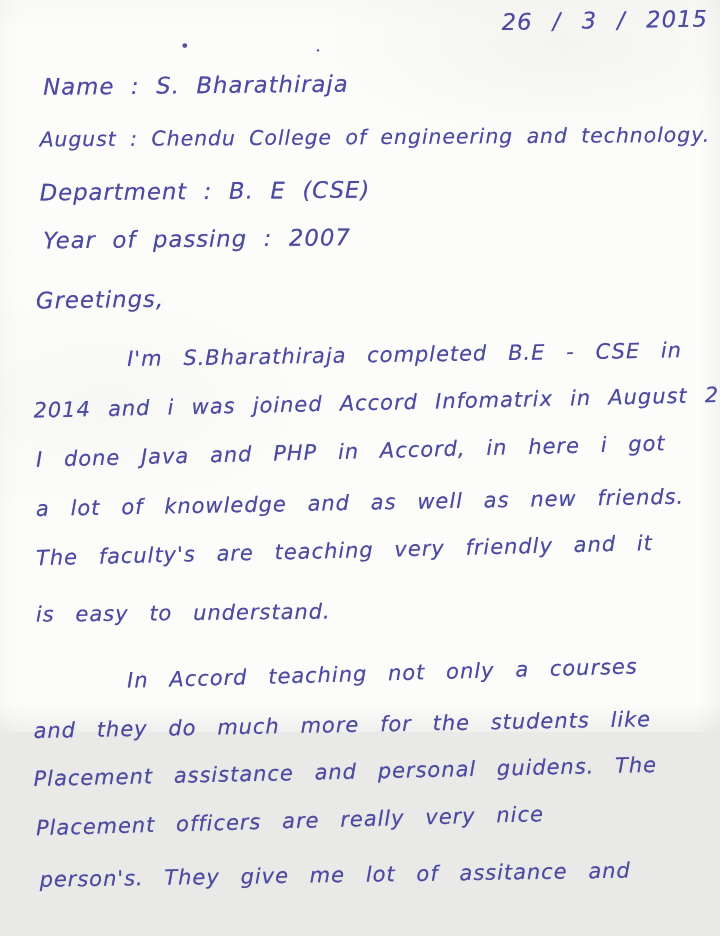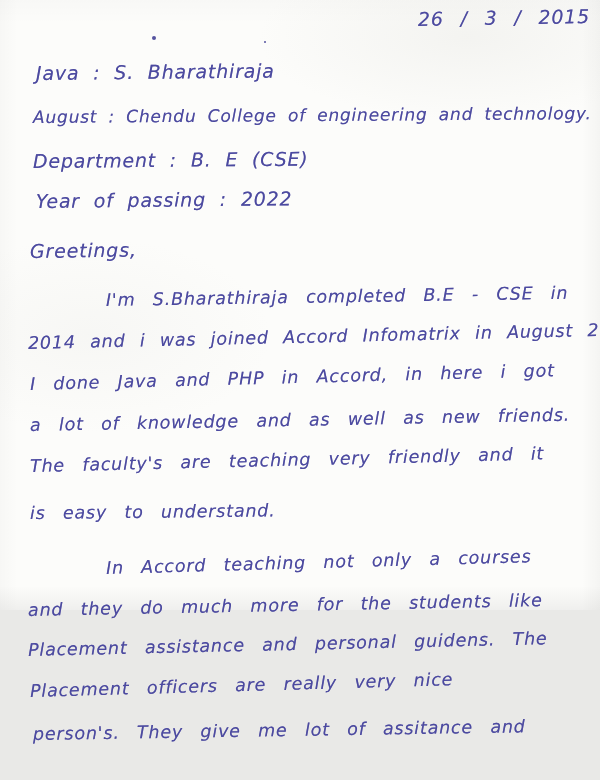--- a/index.html
+++ b/index.html
@@ -48,37 +48,37 @@
 <body>
 
 <div class="paper">
 
   <div class="line date" style="top:8px; left:418px; transform:rotate(-1deg);">26 / 3 / 2015</div>
 
   <div class="speck" style="top:36px; left:152px; width:4px; height:4px;"></div>
   <div class="speck" style="top:41px; left:264px; width:2px; height:2px;"></div>
 
   <div class="line meta" style="top:62px; left:36px; transform:rotate(-0.6deg);">
-    <span>Java :</span>
+    <span>Name :</span>
     <span>S. Bharathiraja</span>
   </div>
 
   <div class="line meta meta-long" style="top:107px; left:33px; transform:rotate(-0.4deg);">
     <span>August :</span>
     <span>Chendu College of engineering and technology.</span>
   </div>
 
   <div class="line meta" style="top:150px; left:33px; transform:rotate(-0.5deg);">
     <span>Department :</span>
     <span>B. E (CSE)</span>
   </div>
 
   <div class="line meta" style="top:190px; left:36px; transform:rotate(-0.6deg);">
     <span>Year of passing :</span>
-    <span>2022</span>
+    <span>2007</span>
   </div>
 
   <div class="line salute" style="top:240px; left:30px; transform:rotate(-0.8deg);">Greetings,</div>
 
   <div class="line body-line" style="top:290px; left:106px; transform:rotate(-0.9deg);">I'm S.Bharathiraja completed B.E - CSE in</div>
   <div class="line body-line tight" style="top:333px; left:28px; transform:rotate(-1.3deg);">2014 and i was joined Accord Infomatrix in August 2014.</div>
   <div class="line body-line" style="top:374px; left:30px; transform:rotate(-1.5deg);">I done Java and PHP in Accord, in here i got</div>
   <div class="line body-line" style="top:415px; left:30px; transform:rotate(-1.1deg);">a lot of knowledge and as well as new friends.</div>
   <div class="line body-line" style="top:456px; left:30px; transform:rotate(-1.4deg);">The faculty's are teaching very friendly and it</div>
   <div class="line body-line" style="top:503px; left:30px; transform:rotate(-0.6deg);">is easy to understand.</div>

